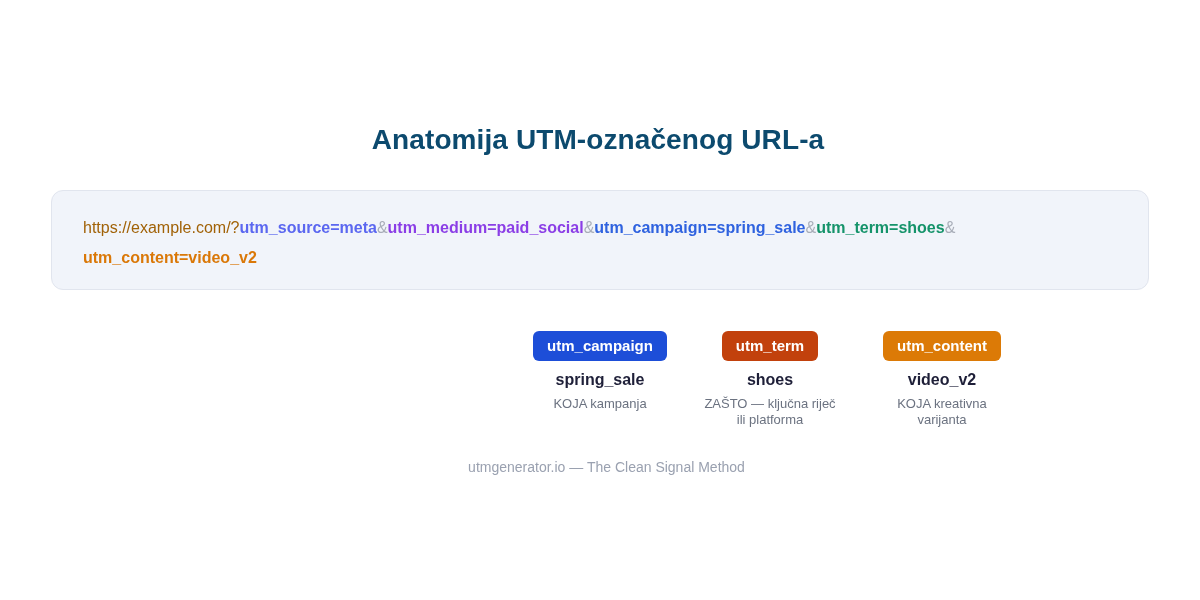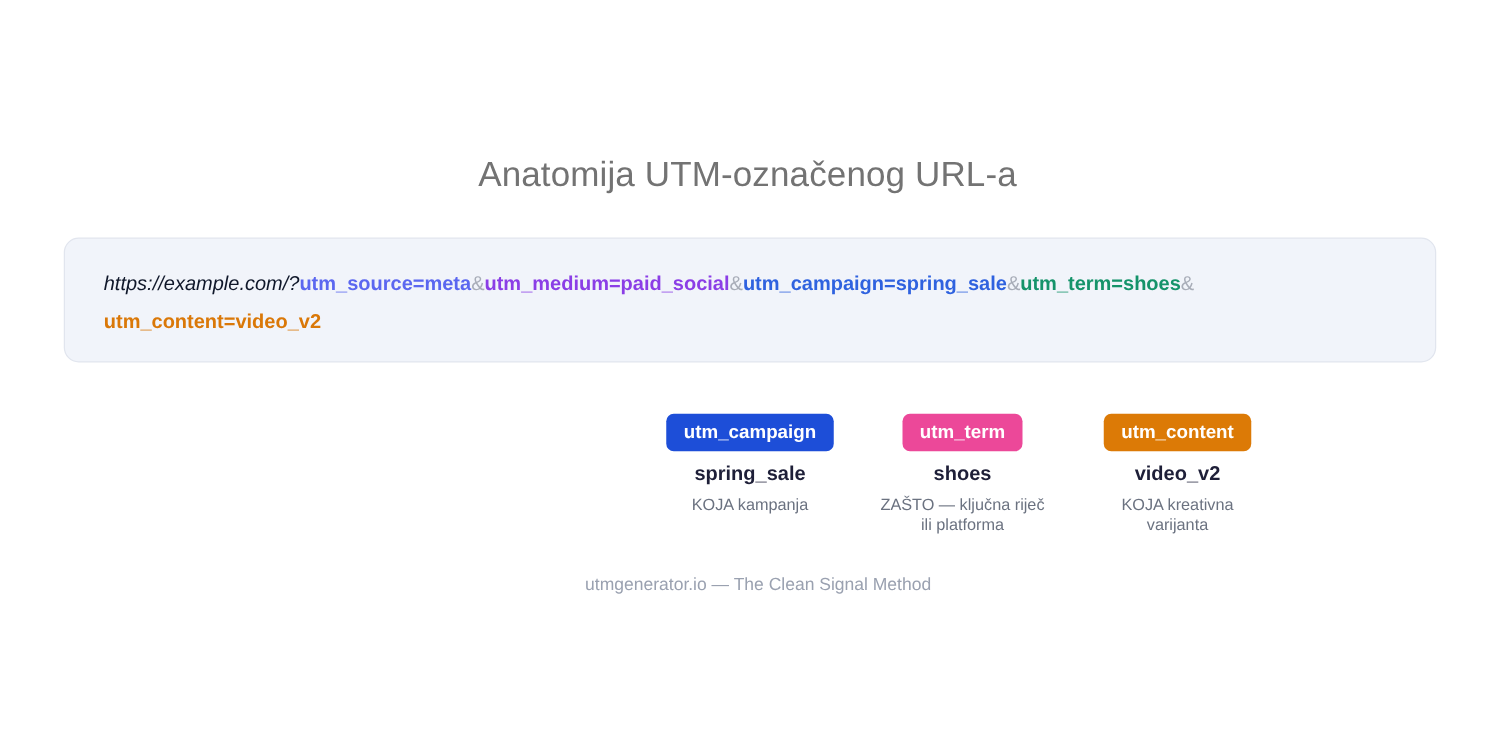--- a/index.html
+++ b/index.html
@@ -6,36 +6,36 @@
     html, body {
       width: 1200px; height: 600px;
       background: #ffffff;
       font-family: "Liberation Sans", "DejaVu Sans", sans-serif;
       overflow: hidden;
     }
     .page { position: relative; width: 1200px; height: 600px; }
     .title {
       position: absolute; top: 124px; left: 0; width: 1196px;
       text-align: center;
-      font-size: 28px; font-weight: 400; color: #737373;
+      font-size: 28px; font-weight: 700; color: #0c4a6e;
       letter-spacing: 0.1px;
     }
     .url-box {
       position: absolute; left: 51px; top: 190px;
       width: 1098px; height: 100px;
       background: #f1f4fa;
       border: 1.5px solid #e1e5ee;
       border-radius: 12px;
       padding: 22px 30px 0 31px;
       font-size: 16px; line-height: 30px;
       color: #6b7280;
     }
     .url-box span.seg { font-weight: 700; }
     .url-box span.amp { color: #a8adb8; }
-    .url-box .base { color: #0f172a; font-style: italic; }
+    .url-box .base { color: #a16207; }
     .params {
       position: absolute; top: 331px; left: 0; width: 1200px; height: 110px;
     }
     .col {
       position: absolute; top: 0; width: 160px;
       display: flex; flex-direction: column; align-items: center;
       text-align: center;
     }
     .pill {
       display: inline-block;
@@ -69,21 +69,21 @@
     <span class="base">https://example.com/?</span><span class="seg" style="color:#5b67f0">utm_source=meta</span><span class="amp">&amp;</span><span class="seg" style="color:#8b3ee6">utm_medium=paid_social</span><span class="amp">&amp;</span><span class="seg" style="color:#2f62df">utm_campaign=spring_sale</span><span class="amp">&amp;</span><span class="seg" style="color:#15936a">utm_term=shoes</span><span class="amp">&amp;</span><br><span class="seg" style="color:#da7808">utm_content=video_v2</span>
   </div>
 
   <div class="params">
     <div class="col" style="left:520px;">
       <span class="pill" style="background:#1d4ed8">utm_campaign</span>
       <div class="val">spring_sale</div>
       <div class="desc"><span>KOJA kampanja</span></div>
     </div>
     <div class="col" style="left:690px;">
-      <span class="pill" style="background:#ec4899">utm_term</span>
+      <span class="pill" style="background:#c2410c">utm_term</span>
       <div class="val">shoes</div>
       <div class="desc"><span>ZAŠTO — ključna riječ</span><br><span>ili platforma</span></div>
     </div>
     <div class="col" style="left:862px;">
       <span class="pill" style="background:#dc7a06">utm_content</span>
       <div class="val">video_v2</div>
       <div class="desc"><span>KOJA kreativna</span><br><span>varijanta</span></div>
     </div>
   </div>
 

